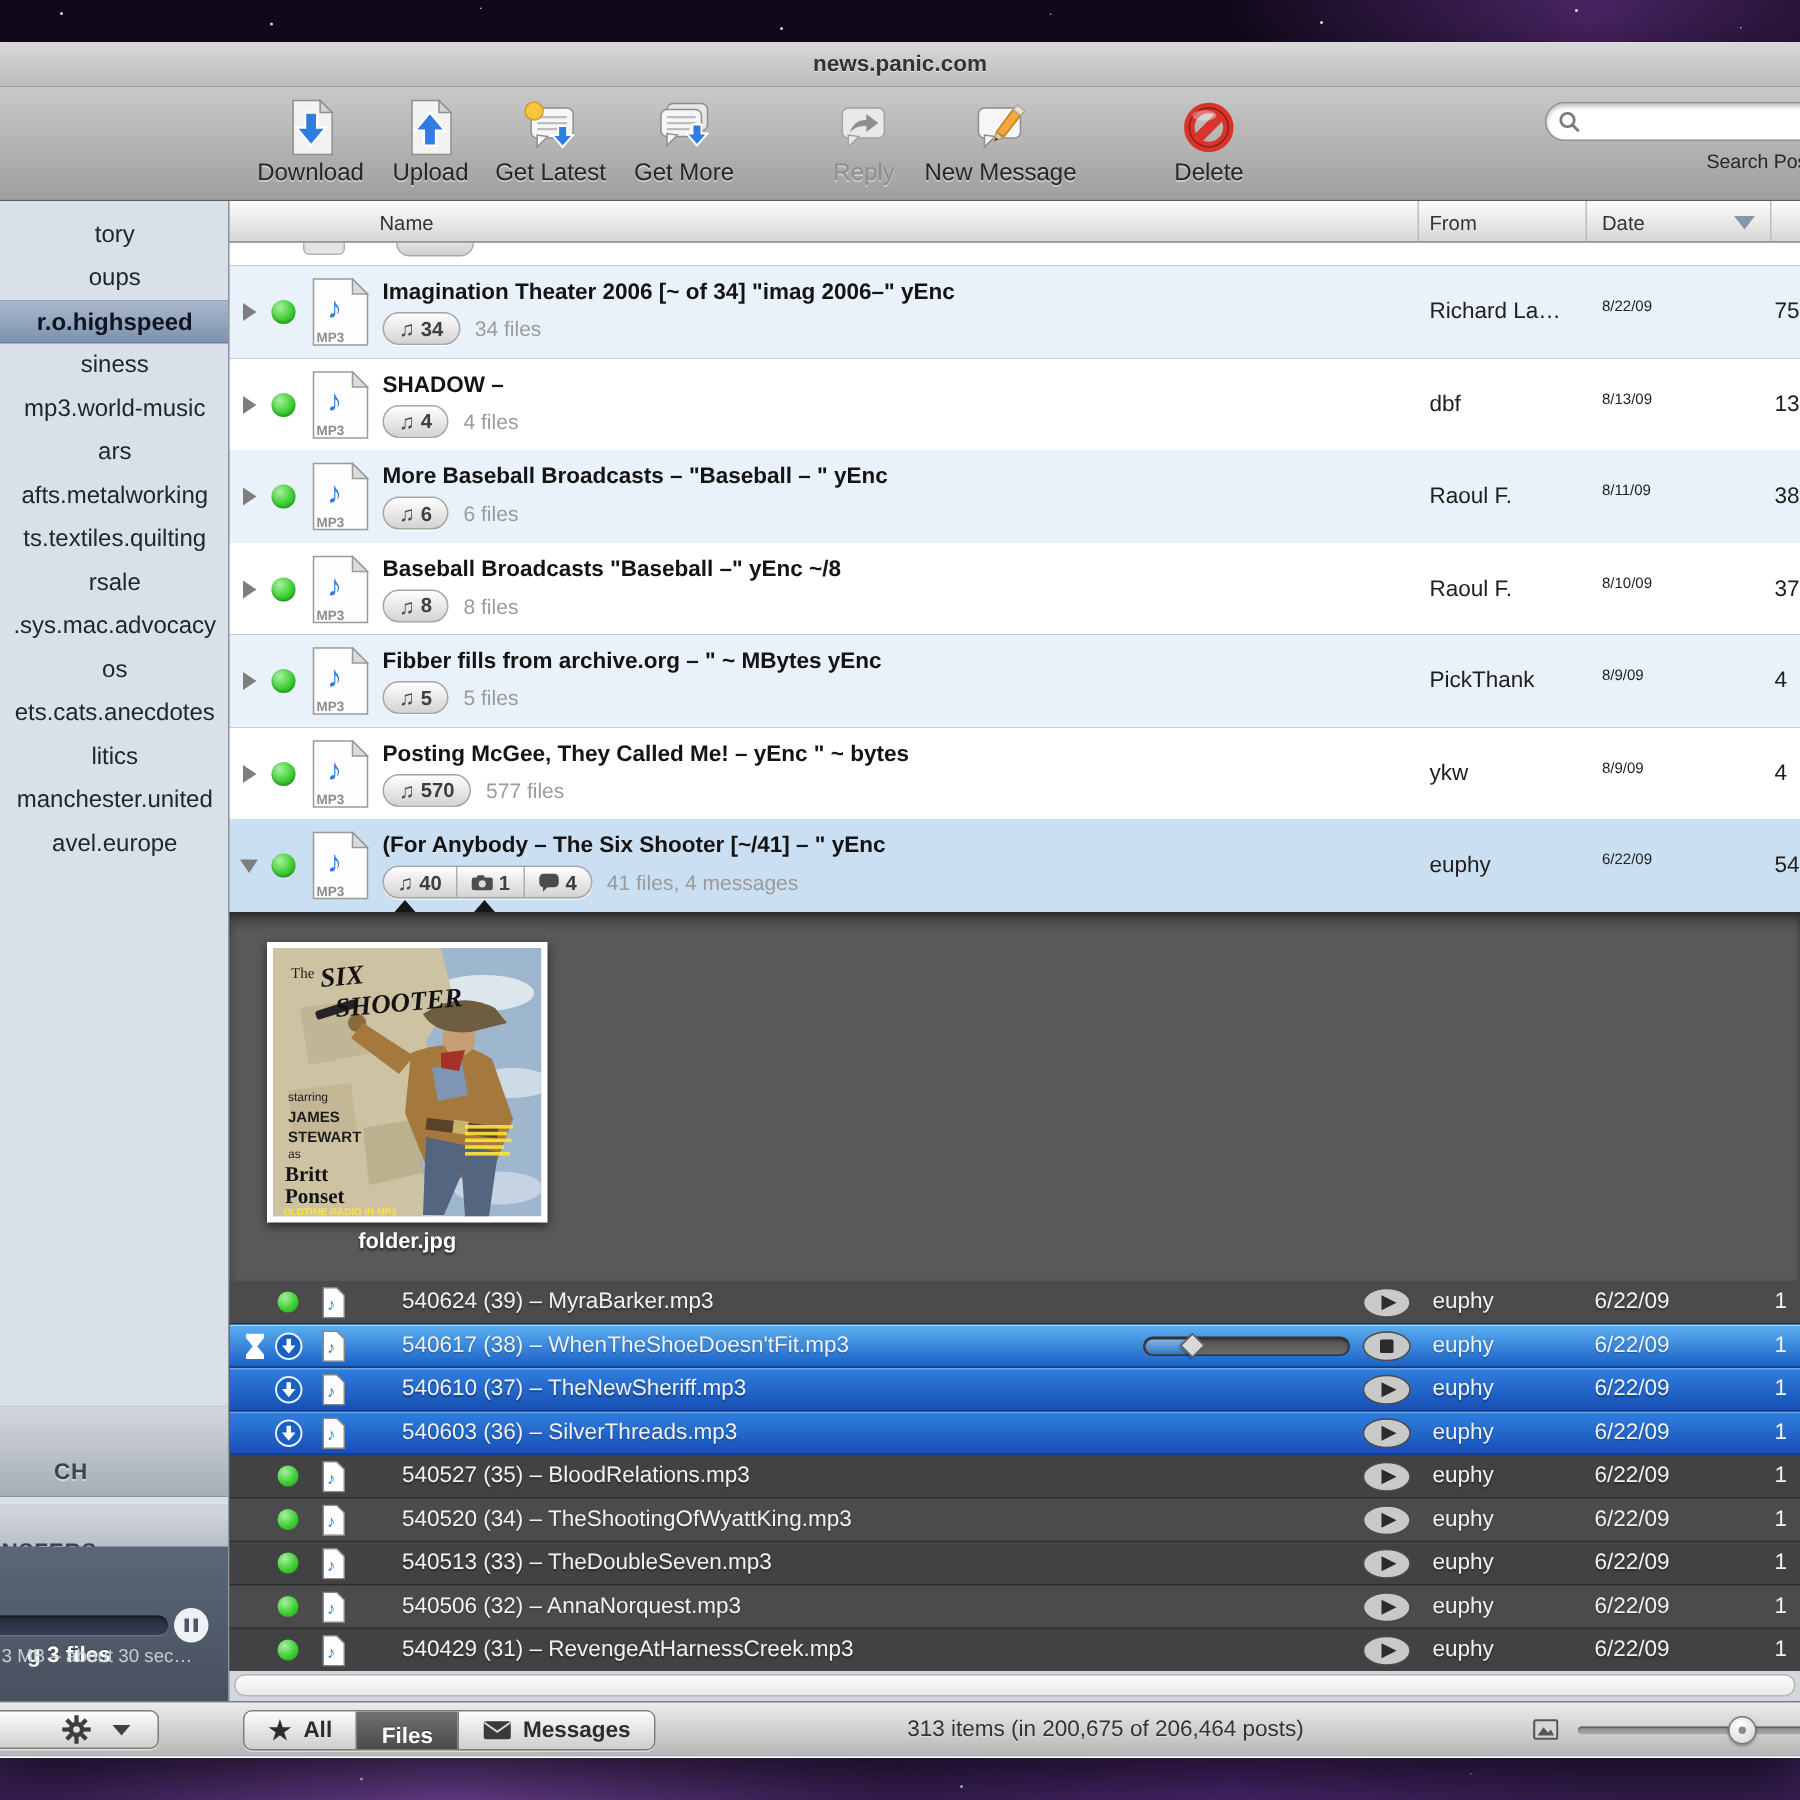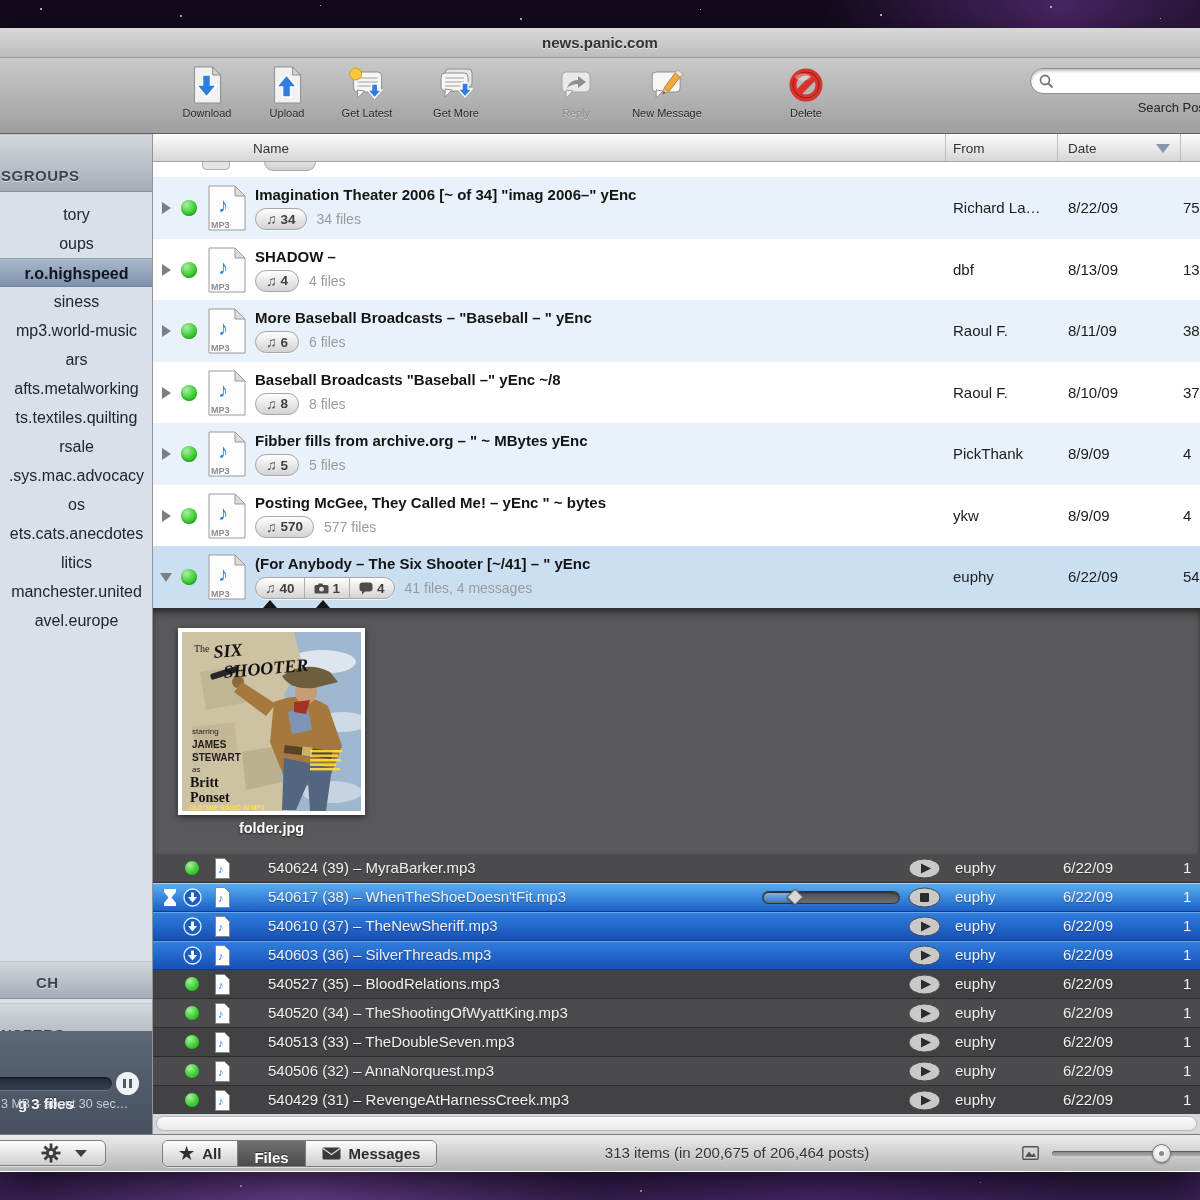--- a/index.html
+++ b/index.html
@@ -22,21 +22,21 @@
 
   .titlebar { height:30px; background:linear-gradient(#d9d9d9,#bcbcbc);
     border-bottom:1px solid #9c9c9c; text-align:center; }
   .titlebar .title { line-height:30px; font-size:15px; font-weight:bold; color:#333;
     text-shadow:0 1px 0 rgba(255,255,255,.6); }
 
   .toolbar { position:relative; height:76px;
     background:linear-gradient(#c9c9c9,#9f9f9f); border-bottom:1px solid #5e5e5e; }
   .tbtn { position:absolute; top:7px; transform:translateX(-50%); text-align:center; cursor:default; }
   .tbtn .tb-ic { height:40px; display:flex; align-items:center; justify-content:center; }
-  .tb-label { font-size:11px; color:#262626; margin-top:2px; text-shadow:0 1px 0 rgba(255,255,255,.4); }
+  .tb-label { font-size:16px; color:#262626; margin-top:2px; text-shadow:0 1px 0 rgba(255,255,255,.4); }
   .tbtn.disabled .tb-label { color:#8d8d8d; }
   .searchbox { position:absolute; left:1030px; top:10px; width:185px; }
   .searchfield { height:26px; width:185px; background:#fff; border:1px solid #8f8f8f;
     border-radius:13px; box-shadow:inset 0 2px 3px rgba(0,0,0,.25); display:flex; align-items:center; padding-left:8px; }
   .search-label { font-size:13px; color:#262626; text-align:right; margin-top:6px; }
 
   
   .content { position:relative; height:1000px; display:flex; }
 
   
@@ -44,21 +44,21 @@
   .sb-band { background:linear-gradient(#d3d7dd,#a6adb7); border-top:1px solid #c7cbd1;
     border-bottom:1px solid #8d939c; color:#3c434e; font-weight:bold; letter-spacing:.5px;
     display:flex; align-items:flex-end; padding:0 0 7px 1px; font-size:15px;
     text-shadow:0 1px 0 rgba(255,255,255,.5); }
   .sb-band.groups { height:58px; }
   .sb-items { margin-top:8px;text-align:center; }
   .sb-item { height:29px; line-height:29px; font-size:16px; color:#21262e; padding-left:1px;
     white-space:nowrap; overflow:hidden; }
   .sb-item.selected { background:linear-gradient(#a9b7cc,#7e92ad); color:#0e1420; font-weight:bold;
     border-top:1px solid #93a3bb; border-bottom:1px solid #6f839e; }
-  .sb-band.search { position:absolute; left:0; right:0; top:827px; height:38px;padding-left:36px; }
+  .sb-band.search { position:absolute; left:0; right:0; top:803px; height:61px;padding-left:36px; }
   .sb-band.transfers { position:absolute; left:0; right:0; top:869px; height:48px; }
   .transfer-panel { position:absolute; left:0; right:0; top:897px; bottom:0;
     background:linear-gradient(#5b6677,#47515f); }
   .tp-title { color:#fff; font-weight:bold; font-size:15px; padding:16px 0 0 18px;
     text-shadow:0 -1px 0 rgba(0,0,0,.4); white-space:nowrap;margin-top:48px; }
   .tp-bar { position:absolute; left:-8px; top:46px; width:120px; height:13px; border-radius:7px;
     background:linear-gradient(#222a38,#343f52); box-shadow:inset 0 1px 2px rgba(0,0,0,.6), 0 1px 0 rgba(255,255,255,.15); }
   .tp-pause { position:absolute; left:116px; top:41px; width:23px; height:23px; border-radius:50%;
     background:#eef1f5; display:flex; align-items:center; justify-content:center; gap:3px; }
   .tp-pause i { width:3px; height:9px; background:#4d5968; }
@@ -92,21 +92,21 @@
   .pline2 { position:absolute; left:102px; top:31px; display:flex; align-items:center; }
   .badge { display:inline-flex; align-items:center; height:22px; border:1px solid #a7a7a7;
     border-radius:11px; background:linear-gradient(#fefefe,#d3d3d3); padding:0 10px;
     font-size:13.5px; font-weight:bold; color:#3f3f3f; box-shadow:0 1px 0 rgba(255,255,255,.7); }
   .badge .bnote { font-size:14px; margin-right:4px; color:#4a4a4a; font-weight:normal; }
   .badge.multi { padding:0; }
   .badge.multi .seg { display:flex; align-items:center; padding:0 9px; height:100%; }
   .badge.multi .seg + .seg { border-left:1px solid #adadad; }
   .bfiles { margin-left:10px; font-size:14px; color:#9b9b9b; }
   .pfrom { position:absolute; left:800px; top:22px; font-size:15px; color:#202020; }
-  .pdate { position:absolute; left:915px; top:22px; font-size:15px; color:#202020; }
+  .pdate { position:absolute; left:915px; top:22px; font-size:10px; color:#202020; }
   .psize { position:absolute; left:1030px; top:22px; font-size:15px; color:#202020; white-space:nowrap; }
   .callout { position:absolute; bottom:0; width:0; height:0;
     border-left:7px solid transparent; border-right:7px solid transparent; border-bottom:8px solid #161616; }
 
   
   .detail { position:relative; height:246px; background:linear-gradient(#454547,#59595b 14px);
     box-shadow:inset 0 3px 5px rgba(0,0,0,.4); }
   .poster { position:absolute; left:25px; top:20px; width:187px; height:187px; background:#fff;
     padding:4px; box-shadow:0 2px 6px rgba(0,0,0,.55); }
   .poster svg { display:block; }
@@ -286,23 +286,20 @@
               <line x1="9.5" y1="9.5" x2="13.5" y2="13.5" stroke="#7a7a7a" stroke-width="2"></line>
             </svg>
         </div>
         <div class="search-label">Search Posts</div>
       </div>
     </div>
 
     <div class="content">
 
       <div class="sidebar">
-        <div class="sb-band groups">
-          <span>SGROUPS</span>
-        </div>
         <div class="sb-items">
           <div class="sb-item">tory</div>
           <div class="sb-item">oups</div>
           <div class="sb-item selected">r.o.highspeed</div>
           <div class="sb-item">siness</div>
           <div class="sb-item">mp3.world-music</div>
           <div class="sb-item">ars</div>
           <div class="sb-item">afts.metalworking</div>
           <div class="sb-item">ts.textiles.quilting</div>
           <div class="sb-item">rsale</div>

